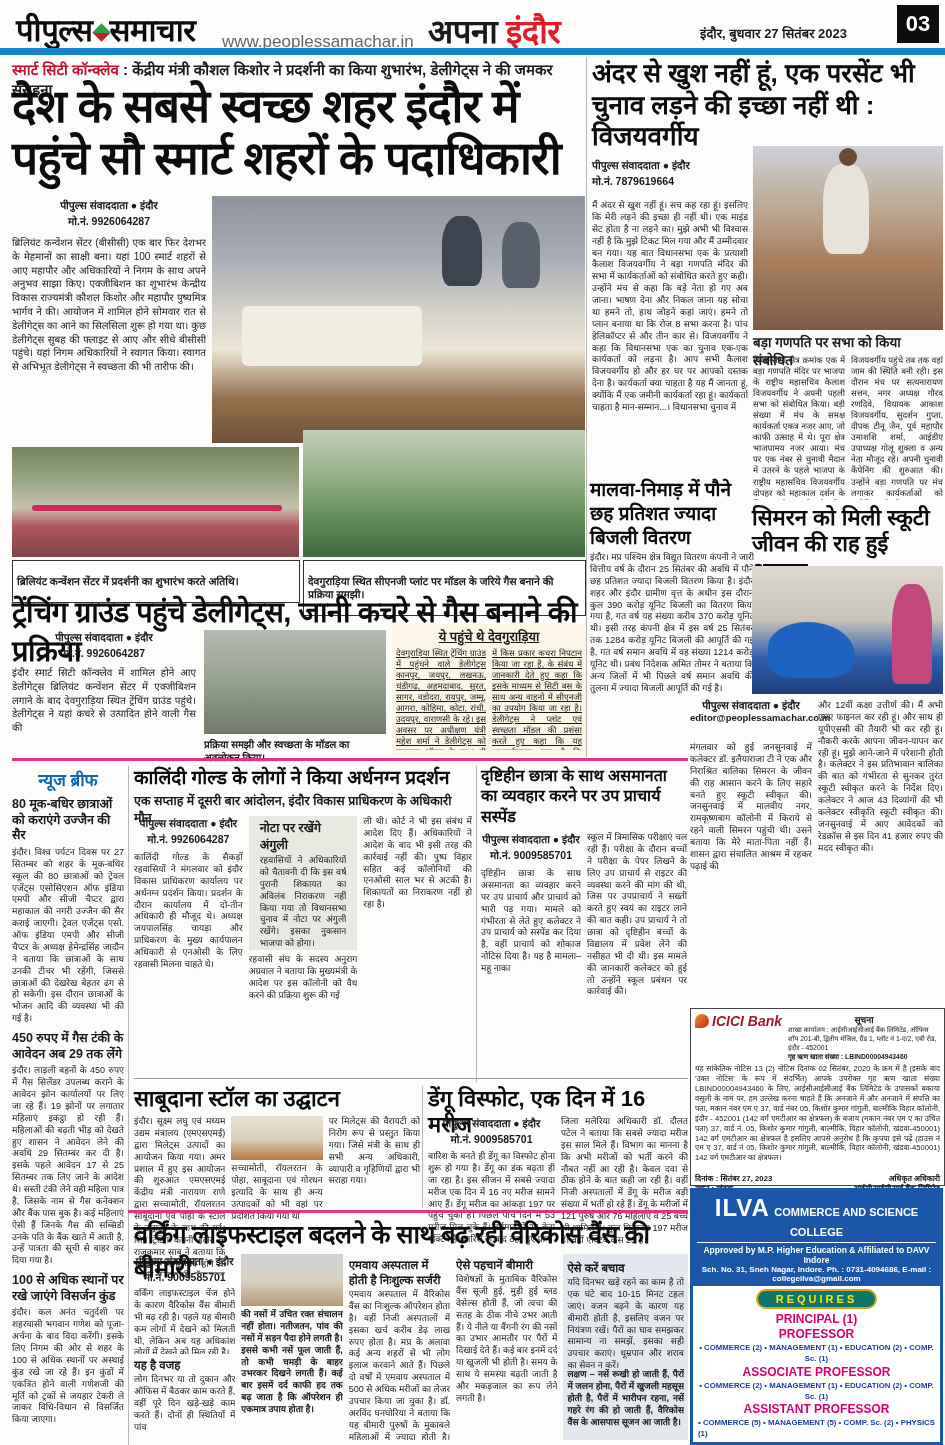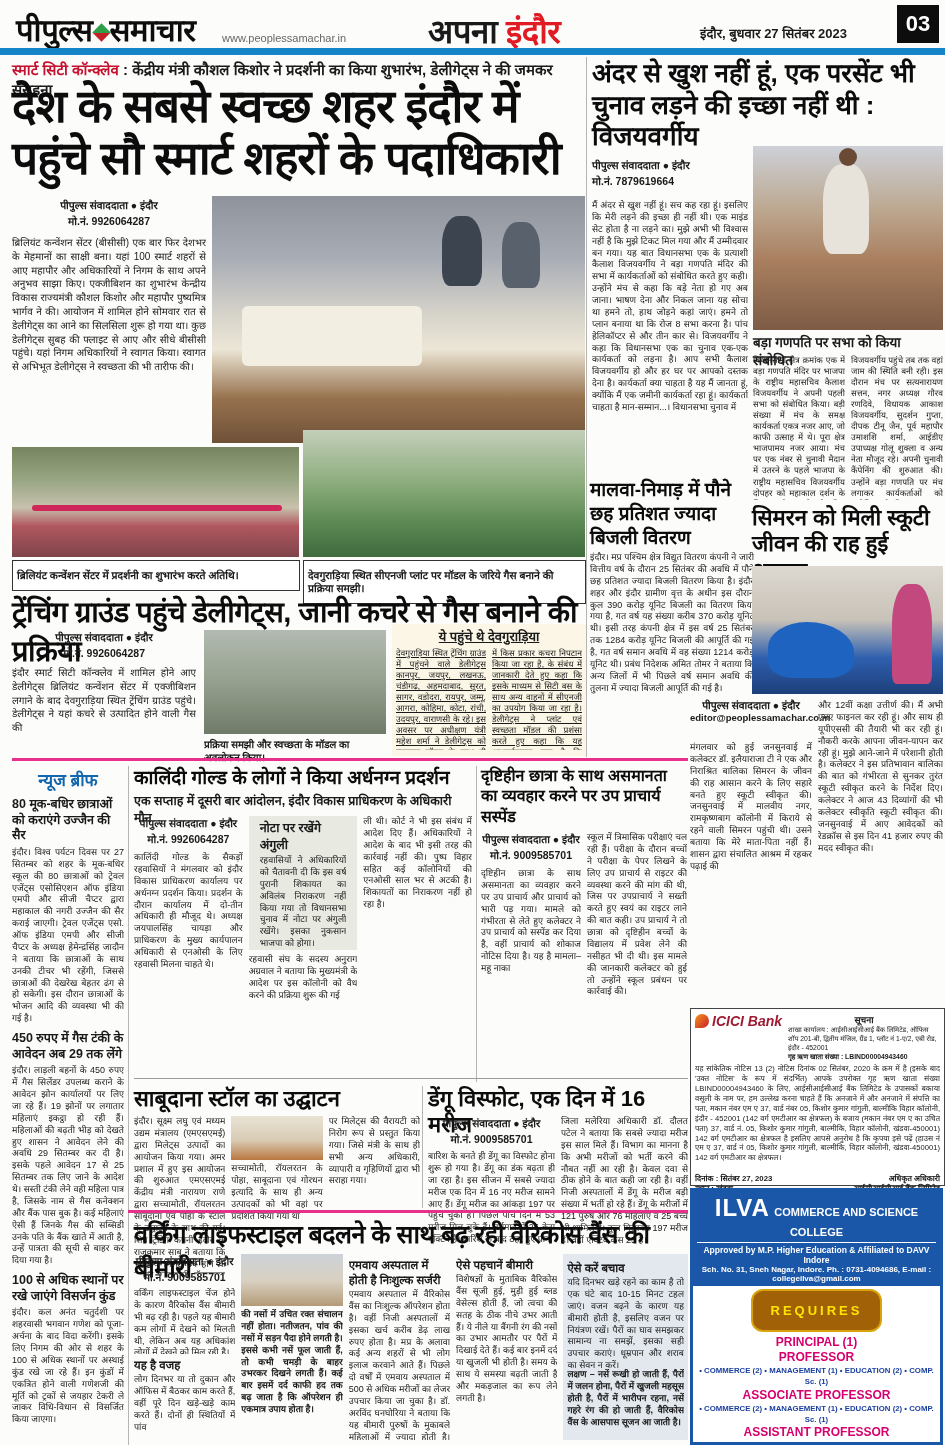--- a/index.html
+++ b/index.html
@@ -2,21 +2,21 @@
 <html><head>
 <meta charset="utf-8">
 <style>
   html,body{margin:0;padding:0;background:#888;}
   .page{position:relative;width:945px;height:1445px;margin:0 auto;background:#fcfcfa;
         font-family:"Liberation Sans",sans-serif;color:#1a1a1a;overflow:hidden;}
   .abs{position:absolute;}
   
   .logo{font-size:31px;font-weight:800;color:#0d0d0d;letter-spacing:-.5px;}
   .logo .diamond{display:inline-block;width:13px;height:13px;background:linear-gradient(135deg,#2e9e49 50%,#c42027 50%);transform:rotate(45deg);margin:0 2px 2px 2px;}
-  .website{font-size:11px;color:#666;}
+  .website{font-size:17px;color:#666;}
   .sectiontitle{font-size:33px;font-weight:800;letter-spacing:-.5px;}
   .sectiontitle .red{color:#e01b24;}
   .dateline{font-size:13px;font-weight:700;}
   .pagenum{background:#0d0d0d;color:#fff;font-size:22px;font-weight:800;width:42px;height:38px;
            display:flex;align-items:center;justify-content:center;}
   .bluebar{background:#1385c8;height:7px;width:945px;}
   
   .vrule{width:1px;background:#b5b5b5;}
   .pinkrule{height:3px;background:#e8308a;}
   .grayrule{height:1px;background:#9a9a9a;}
@@ -31,21 +31,21 @@
   .h-med2{font-size:22px;line-height:1.2;font-weight:800;color:#0c0c0c;}
   .h-small{font-size:16px;line-height:1.28;font-weight:800;color:#0c0c0c;}
   .h-var{font-size:25px;font-weight:800;color:#0c0c0c;letter-spacing:-.5px;}
   .subhead-in{font-size:11.5px;font-weight:800;margin:3px 0 2px 0;}
   
   .by{font-size:10.5px;font-weight:700;text-align:center;}
   .phn{font-size:10.5px;font-weight:700;text-align:center;margin-top:2px;}
   .bt{font-size:10px;line-height:1.38;text-align:justify;overflow:hidden;}
   .bt-s{font-size:9px;line-height:1.32;text-align:justify;overflow:hidden;}
   .bt-xs{font-size:8.5px;line-height:1.3;text-align:justify;overflow:hidden;}
-  .capbox{border:1px solid #333;background:#fff;font-weight:700;font-size:10.5px;padding:8px 4px;line-height:1.25;overflow:hidden;}
+  .capbox{border:1px solid #333;background:#fff;font-weight:700;font-size:10.5px;padding:14px 4px;line-height:1.25;overflow:hidden;}
   .photocap{font-size:10px;font-weight:700;line-height:1.3;overflow:hidden;}
   
   .devbox{background:#fbf6e6;padding:3px 4px;overflow:hidden;}
   .devbox .title{font-size:13px;font-weight:800;text-align:center;margin-bottom:3px;}
   .notabox{background:#e8eae2;padding:3px 11px;overflow:hidden;}
   .notabox .title{font-size:12.5px;font-weight:800;margin-bottom:2px;}
   .protect{background:#e2e8ee;padding:3px 4px;}
   
   .photo{position:absolute;overflow:hidden;}
   .ph-exhib{background:linear-gradient(180deg,#8f949c 0%,#a8adb5 25%,#d6d3ca 48%,#ece6d6 62%,#96714d 82%,#6f5138 100%);}
@@ -61,22 +61,22 @@
   .icici{border:1px solid #444;background:#fff;padding:4px;font-size:8px;}
   .icici .brand{font-size:14px;font-weight:800;color:#9e1b32;font-style:italic;}
   .icici .brandicon{display:inline-block;width:14px;height:14px;border-radius:50% 50% 50% 0;background:linear-gradient(135deg,#f7941d,#c42027);vertical-align:-2px;margin-right:3px;}
   
   .ilva{border:3px solid #1a57a8;background:#fff;overflow:hidden;}
   .ilva-head{background:#1a57a8;color:#fff;padding:3px 4px;text-align:center;}
   .ilva-name1{font-size:24px;font-weight:800;letter-spacing:1px;}
   .ilva-name2{font-size:11px;font-weight:800;}
   .ilva-approved{font-size:8.5px;font-weight:700;border-top:1px solid #fff;margin-top:2px;padding-top:2px;}
   .ilva-addr{font-size:8px;font-weight:700;}
-  .requires{display:inline-block;background:#a16207;color:#ffe400;font-size:13px;font-weight:800;
-            letter-spacing:3px;padding:12px 18px;border-radius:12px;border:2px solid #d9a40b;margin:3px 0;}
+  .requires{display:inline-block;background:#0f766e;color:#ffe400;font-size:11px;font-weight:800;
+            letter-spacing:3px;padding:2px 18px;border-radius:12px;border:2px solid #d9a40b;margin:3px 0;}
   .pos-title{color:#d6006e;font-weight:800;text-align:center;font-size:12px;line-height:1.25;}
   .pos-line{color:#1a3f9e;font-weight:800;text-align:center;font-size:7.8px;line-height:1.45;}
   .cols{display:flex;gap:6px;}
   .col{flex:1;overflow:hidden;}
   .nbhead{color:#1367ae;font-size:17px;font-weight:800;text-align:center;}
   .nb-item-h{font-size:12.5px;line-height:1.25;font-weight:800;margin:6px 0 3px 0;}
   .email{font-size:9.5px;font-weight:700;text-align:center;}
 </style>
 </head>
 <body>

